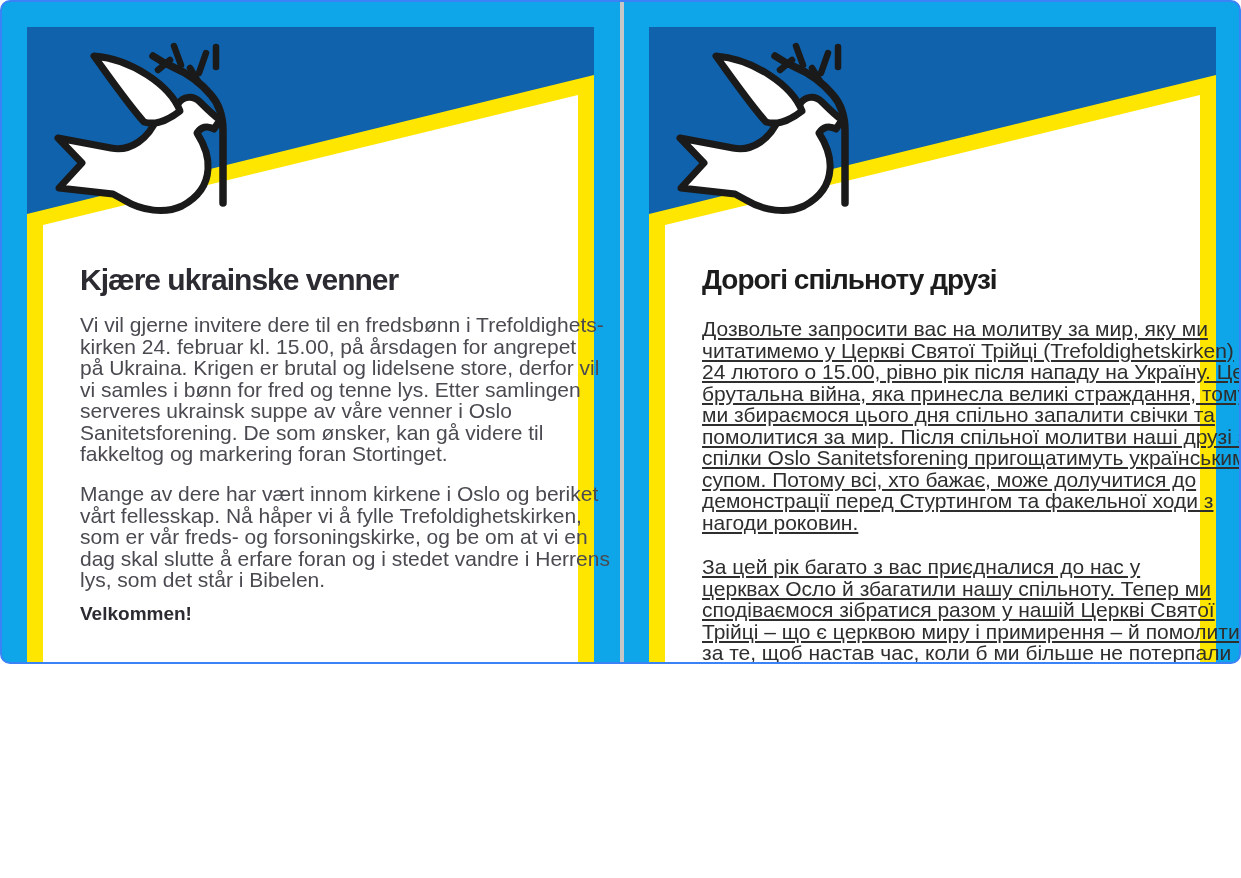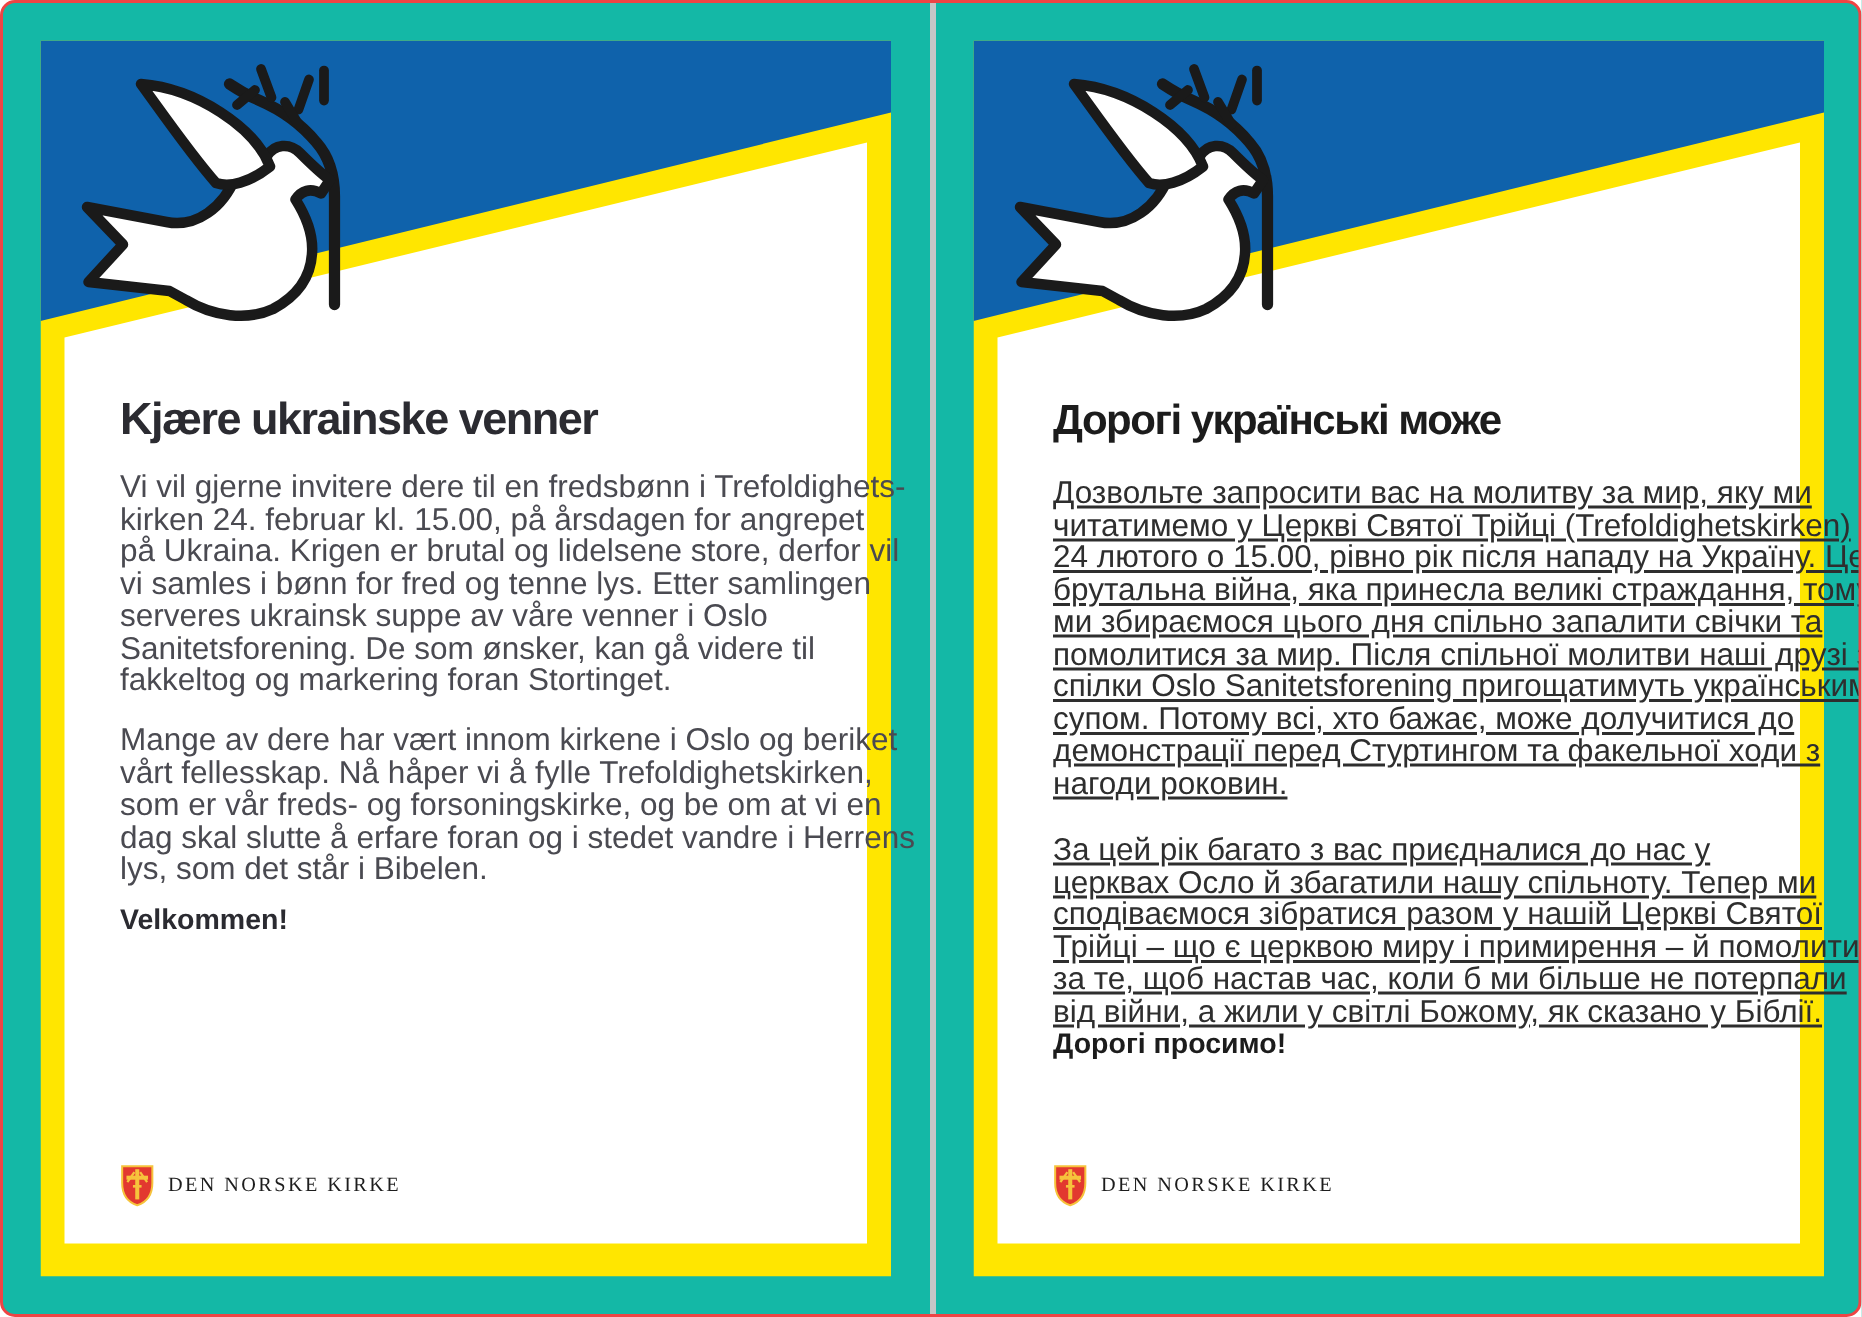--- a/index.html
+++ b/index.html
@@ -1,21 +1,21 @@
 <!DOCTYPE html>
 <html style="--flag-blue: #0f62ab; --flag-yellow: #ffe600; --shield-red: #e2382f; --shield-gold: #f6c33c;"><head>
 <meta charset="utf-8">
 <style>
   html,body{margin:0;padding:0;background:#ffffff;}
   .page{
     position:relative;
-    width:1241px;height:878px;
+    width:1241px;height:664px;
     box-sizing:border-box;
-    background:#14b8a6;
-    border:2px solid #ef4444;
+    background:#0ea5e9;
+    border:2px solid #3b82f6;
     border-radius:10px;
     overflow:hidden;
     font-family:"Liberation Sans","DejaVu Sans",sans-serif;
   }
   .divider{
     position:absolute;left:618px;top:0;width:4px;height:878px;
     background:#c6c6c6;
   }
   .card{
     position:absolute;top:25px;width:567px;height:824px;
@@ -138,21 +138,21 @@
         <path d="M163 41 L172 56" stroke-width="6.5"></path>
         <path d="M143 33 L131 43" stroke-width="6.5"></path>
       </g>
       <g stroke="#1a1a1a" stroke-width="7" fill="#ffffff" stroke-linejoin="round">
         <path d="M151 77 C156 69 166 68 173 75 C180 82 186 88 193 93 L187 102 C180 98 174 100 170 106 C177 117 182 129 181 142 C180 159 170 171 155 179 C138 187 115 184 97 173 L86 167 L32 161 L55 136 L31 111 L84 121 C104 125 122 111 130 91 C136 81 143 77 151 77 Z"></path>
         <path d="M67 29 C104 32 143 58 153 84 C139 95 126 98 117 95 C101 77 83 51 67 29 Z"></path>
       </g>
     </svg>
 
     <div class="content">
-      <h1 class="heading">Дорогі українські може</h1>
+      <h1 class="heading">Дорогі спільноту друзі</h1>
       <p class="para p1">Дозвольте запросити вас на молитву за мир, яку ми
 читатимемо у Церкві Святої Трійці (Trefoldighetskirken)
 24 лютого о 15.00, рівно рік після нападу на Україну. Це
 брутальна війна, яка принесла великі страждання, тому
 ми збираємося цього дня спільно запалити свічки та
 помолитися за мир. Після спільної молитви наші друзі зі
 спілки Oslo Sanitetsforening пригощатимуть українським
 супом. Потому всі, хто бажає, може долучитися до
 демонстрації перед Стуртингом та факельної ходи з
 нагоди роковин.</p>

